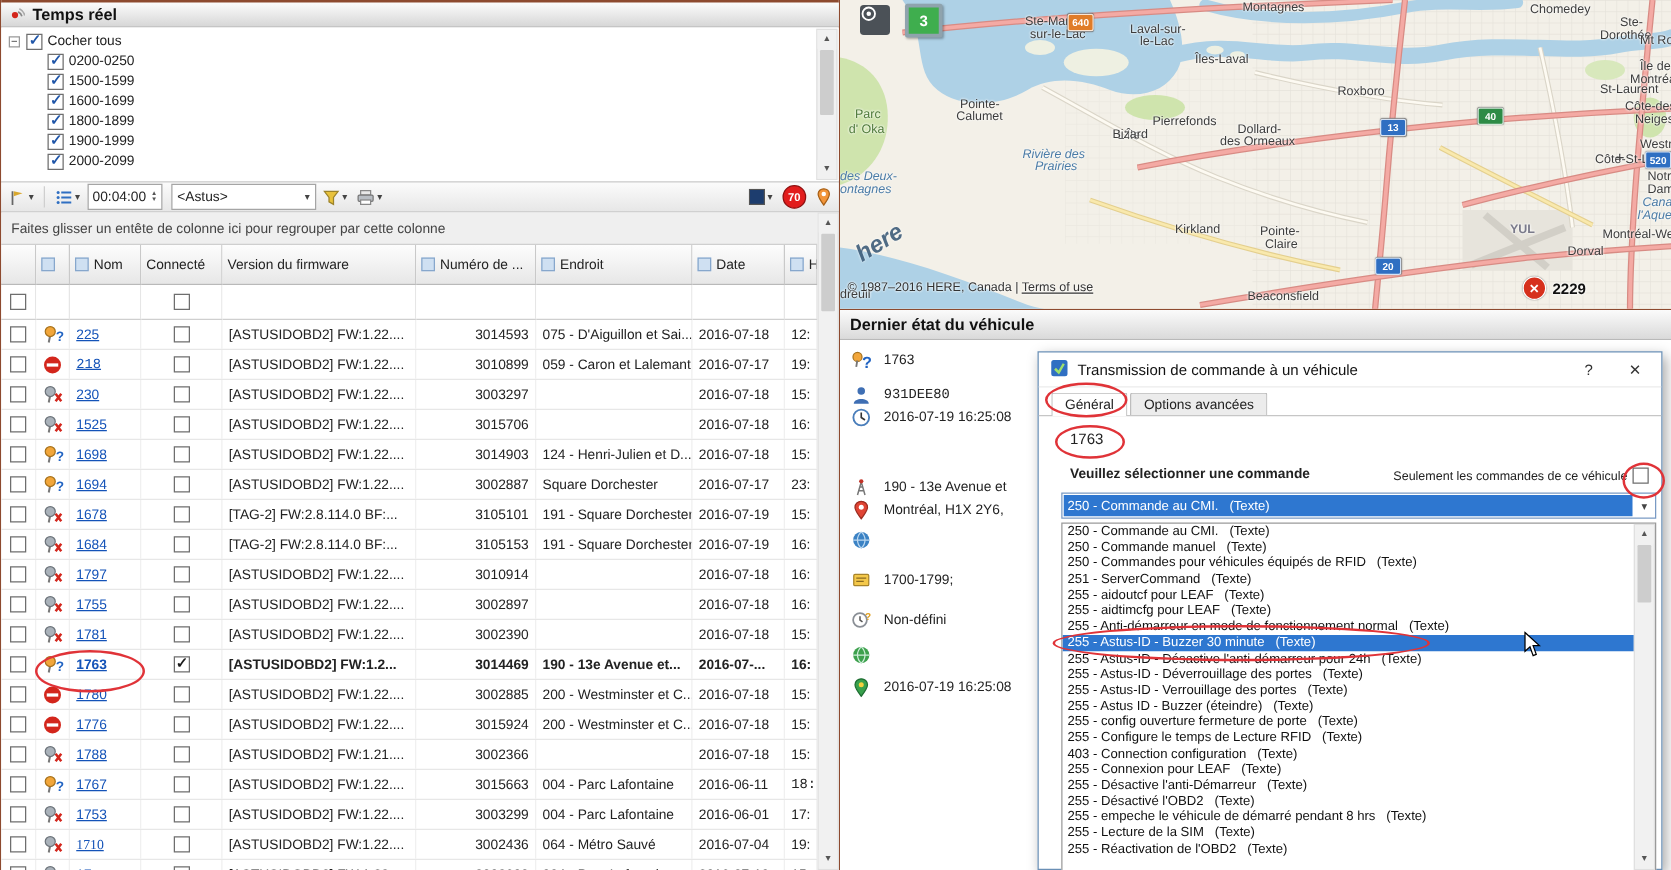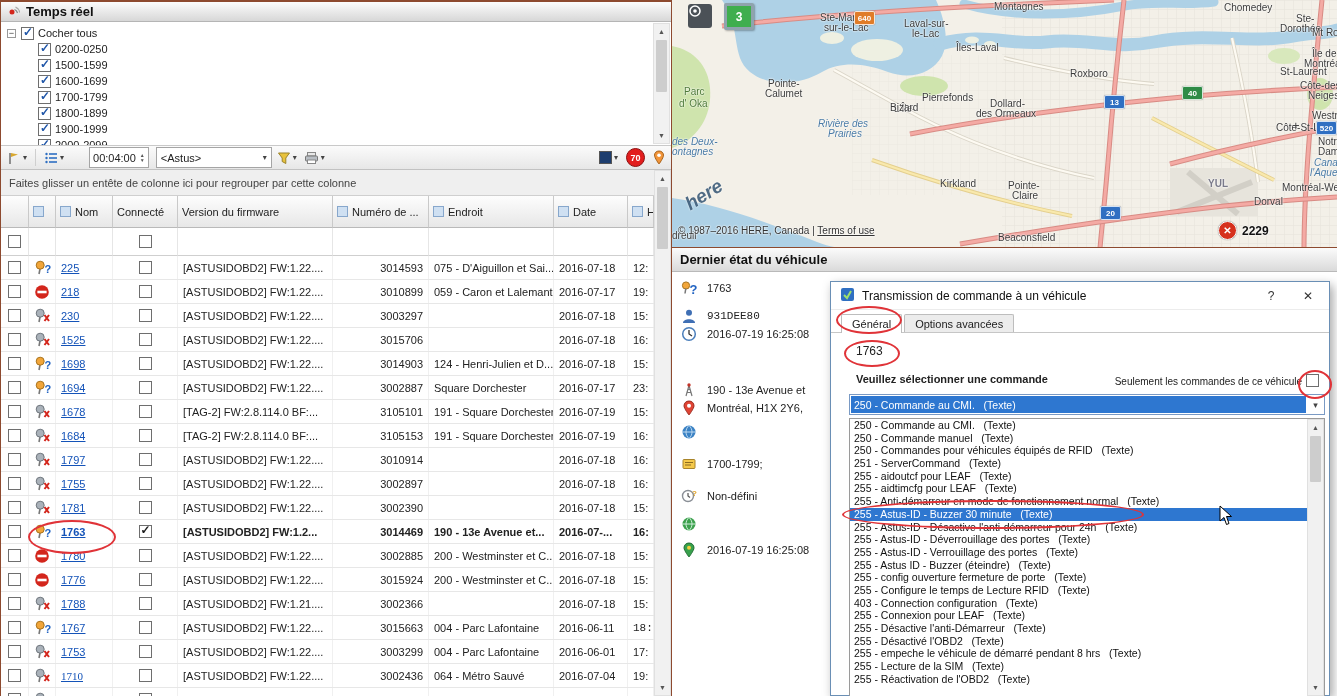--- a/index.html
+++ b/index.html
@@ -33,21 +33,21 @@
   #tree-sb{left:652px;top:23px;height:121px;}
   #grid-sb{left:653px;top:170px;height:526px;}
 
   
   #toolbar{position:absolute;left:0;top:145px;width:670px;height:25px;box-sizing:border-box;
       background:linear-gradient(#fbfbfb,#e7e7e7);border-top:1px solid #c9c9c9;border-bottom:1px solid #c2c2c2;
       display:flex;align-items:center;gap:3px;padding:0 4px;}
   .tbtn{display:flex;align-items:center;padding:1px 2px;}
   .dd::after{content:"▾";font-size:8px;color:#444;margin-left:2px;}
   .tsep{width:1px;height:17px;background:#cfcfcf;margin:0 3px;}
-  #time-box{display:flex;align-items:center;border:1px solid #a5a5a5;background:#fff;height:19px;padding:0 3px;margin-left:20px;}
+  #time-box{display:flex;align-items:center;border:1px solid #a5a5a5;background:#fff;height:19px;padding:0 3px;margin-left:1px;}
   #time-box .spin{display:flex;flex-direction:column;font-size:5px;line-height:5px;color:#555;margin-left:4px;}
   #astus-combo{display:flex;align-items:center;border:1px solid #a5a5a5;background:#fff;height:19px;
       width:106px;padding:0 4px;margin-left:4px;justify-content:space-between;}
   .tspring{flex:1;}
   .redbadge{width:17px;height:17px;border-radius:50%;background:#e21d1d;color:#fff;font-weight:bold;font-size:9px;
       display:flex;align-items:center;justify-content:center;border:1px solid #8d0f0f;margin:0 3px;}
 
   
   #groupbar{position:absolute;left:0;top:170px;width:653px;height:26px;box-sizing:border-box;background:#efefef;
       border-bottom:1px solid #cfcfcf;display:flex;align-items:center;padding-left:8px;color:#444;}
@@ -165,24 +165,20 @@
             <span class="cb checked"></span>
             <span class="tlabel">0200-0250</span>
           </div>
           <div class="trow" style="padding-left: 34px;">
             <span class="cb checked"></span>
             <span class="tlabel">1500-1599</span>
           </div>
           <div class="trow" style="padding-left: 34px;">
             <span class="cb checked"></span>
             <span class="tlabel">1600-1699</span>
-          </div>
-          <div class="trow" style="padding-left: 34px;">
-            <span class="cb checked"></span>
-            <span class="tlabel">1700-1799</span>
           </div>
           <div class="trow" style="padding-left: 34px;">
             <span class="cb checked"></span>
             <span class="tlabel">1800-1899</span>
           </div>
           <div class="trow" style="padding-left: 34px;">
             <span class="cb checked"></span>
             <span class="tlabel">1900-1999</span>
           </div>
           <div class="trow" style="padding-left: 34px;">
@@ -329,21 +325,21 @@
         <div class="grow">
           <div class="gcell select" style="left: 0px; width: 28px;">
             <span class="cb"></span>
           </div>
           <div class="gcell status" style="left: 28px; width: 27px;">
             <svg width="16" height="16">
               <circle cx="8" cy="8" r="6.8" fill="#d3261c"></circle>
               <rect x="3.4" y="6.7" width="9.2" height="2.6" fill="#fff"></rect>
             </svg>
           </div>
-          <div class="gcell nom" style="left: 55px; width: 57px;">
+          <div class="gcell nom" style="left: 55px; width: 57px; font-family: Liberation Mono, monospace;">
             <a class="vlink">218</a>
           </div>
           <div class="gcell connecte" style="left: 112px; width: 65px;">
             <span class="cb"></span>
           </div>
           <div class="gcell firmware" style="left: 177px; width: 155px;">[ASTUSIDOBD2] FW:1.22....</div>
           <div class="gcell numero" style="left: 332px; width: 96px;">3010899</div>
           <div class="gcell endroit" style="left: 428px; width: 125px;">059 - Caron et Lalemant</div>
           <div class="gcell date" style="left: 553px; width: 74px;">2016-07-17</div>
           <div class="gcell heure" style="left: 627px; width: 26px;">19:</div>

